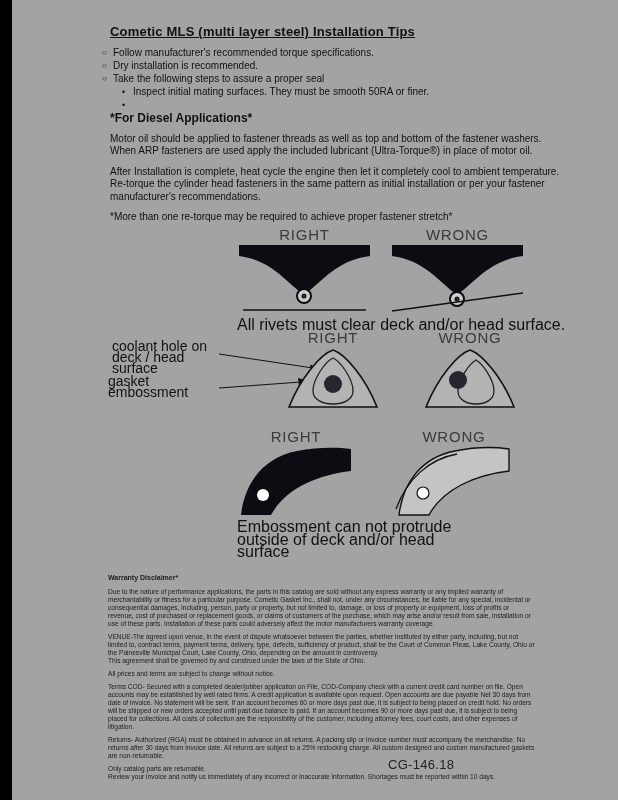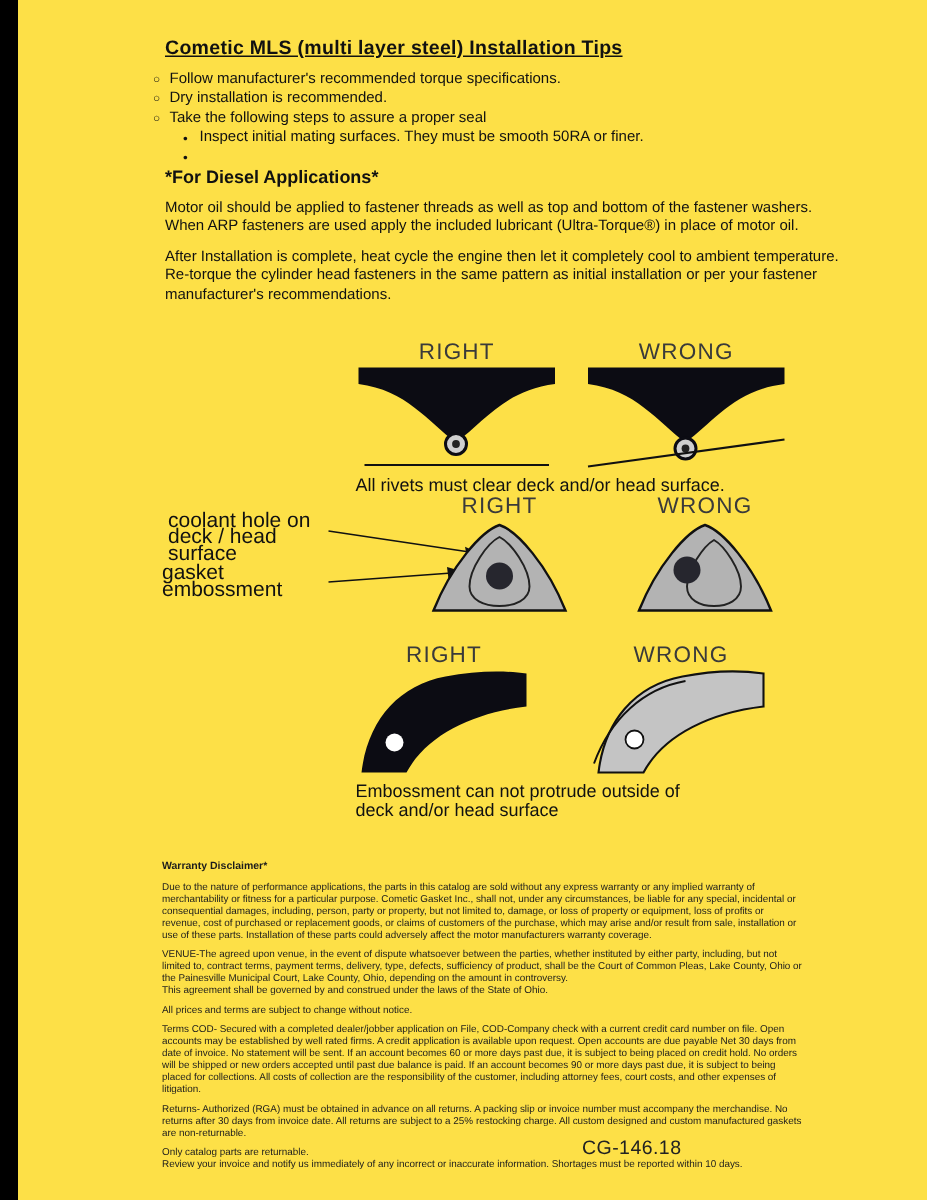--- a/index.html
+++ b/index.html
@@ -1,18 +1,18 @@
 <!DOCTYPE html>
 <html><head>
 <meta charset="utf-8">
 <style>
   * { margin:0; padding:0; box-sizing:border-box; }
   html,body { background:#e8e8e8; }
   #page {
-    position:relative; width:618px; height:800px; background:#fde047;
+    position:relative; width:618px; height:800px; background:#a3a3a3;
     font-family:"Liberation Sans", sans-serif; color:#111; overflow:hidden;
     margin:0 auto;
   }
   .left-bar { position:absolute; left:0; top:0; width:12px; height:800px; background:#000; }
 
   .title {
     position:absolute; left:110px; top:24px;
     font-size:13px; font-weight:bold; text-decoration:underline; letter-spacing:.2px;
   }
 
@@ -35,21 +35,21 @@
   .lblW3 { left:395px; top:428px; width:118px; }
 
   .fig { position:absolute; }
   .fig1r { left:237px; top:243px; }
   .fig1w { left:390px; top:243px; }
   .fig2r { left:283px; top:346px; }
   .fig2w { left:420px; top:346px; }
   .fig3r { left:237px; top:445px; }
   .fig3w { left:395px; top:445px; }
 
-  .caption { position:absolute; font-size:12px; color:#111; }
+  .caption { position:absolute; font-size:16px; color:#111; }
   .cap1 { left:237px; top:316px; }
   .cap2 { left:237px; top:414px; }
   .cap3 { left:237px; top:521px; width:225px; line-height:12.5px; }
 
   .callout { position:absolute; font-size:14px; line-height:11px; text-align:left; color:#111; }
   .lbl-coolant { left:112px; top:341px; width:104px; }
   .lbl-emboss  { left:108px; top:376px; width:104px; }
   .fig2-arrows { position:absolute; left:217px; top:344px; }
 
   .disclaimer {
@@ -88,20 +88,21 @@
     </div>
     <div class="b-row sub">
       <span class="b-marker">•</span>
     </div>
   </div>
 
   <div class="diesel">
     <div class="diesel-heading">*For Diesel Applications*</div>
     <p>Motor oil should be applied to fastener threads as well as top and bottom of the fastener washers. When ARP fasteners are used apply the included lubricant (Ultra-Torque®) in place of motor oil.</p>
     <p>After Installation is complete, heat cycle the engine then let it completely cool to ambient temperature. Re-torque the cylinder head fasteners in the same pattern as initial installation or per your fastener manufacturer's recommendations.</p>
+    <p>*More than one re-torque may be required to achieve proper fastener stretch*</p>
   </div>
 
   <div class="fig-label lblR1">RIGHT</div>
   <div class="fig-label lblW1">WRONG</div>
 
   <svg class="fig fig1r" width="135" height="70" viewBox="0 0 135 70">
     <path d="M2,2 L133,2 L133,13 C100,17 86,38 67,52 C48,38 34,17 2,13 Z" fill="#0c0c13"></path>
     <circle cx="67" cy="53" r="7" fill="#cfcfcf" stroke="#0c0c13" stroke-width="2"></circle>
     <circle cx="67" cy="53" r="2.6" fill="#222"></circle>
     <line x1="6" y1="67" x2="129" y2="67" stroke="#111" stroke-width="1.4"></line>

